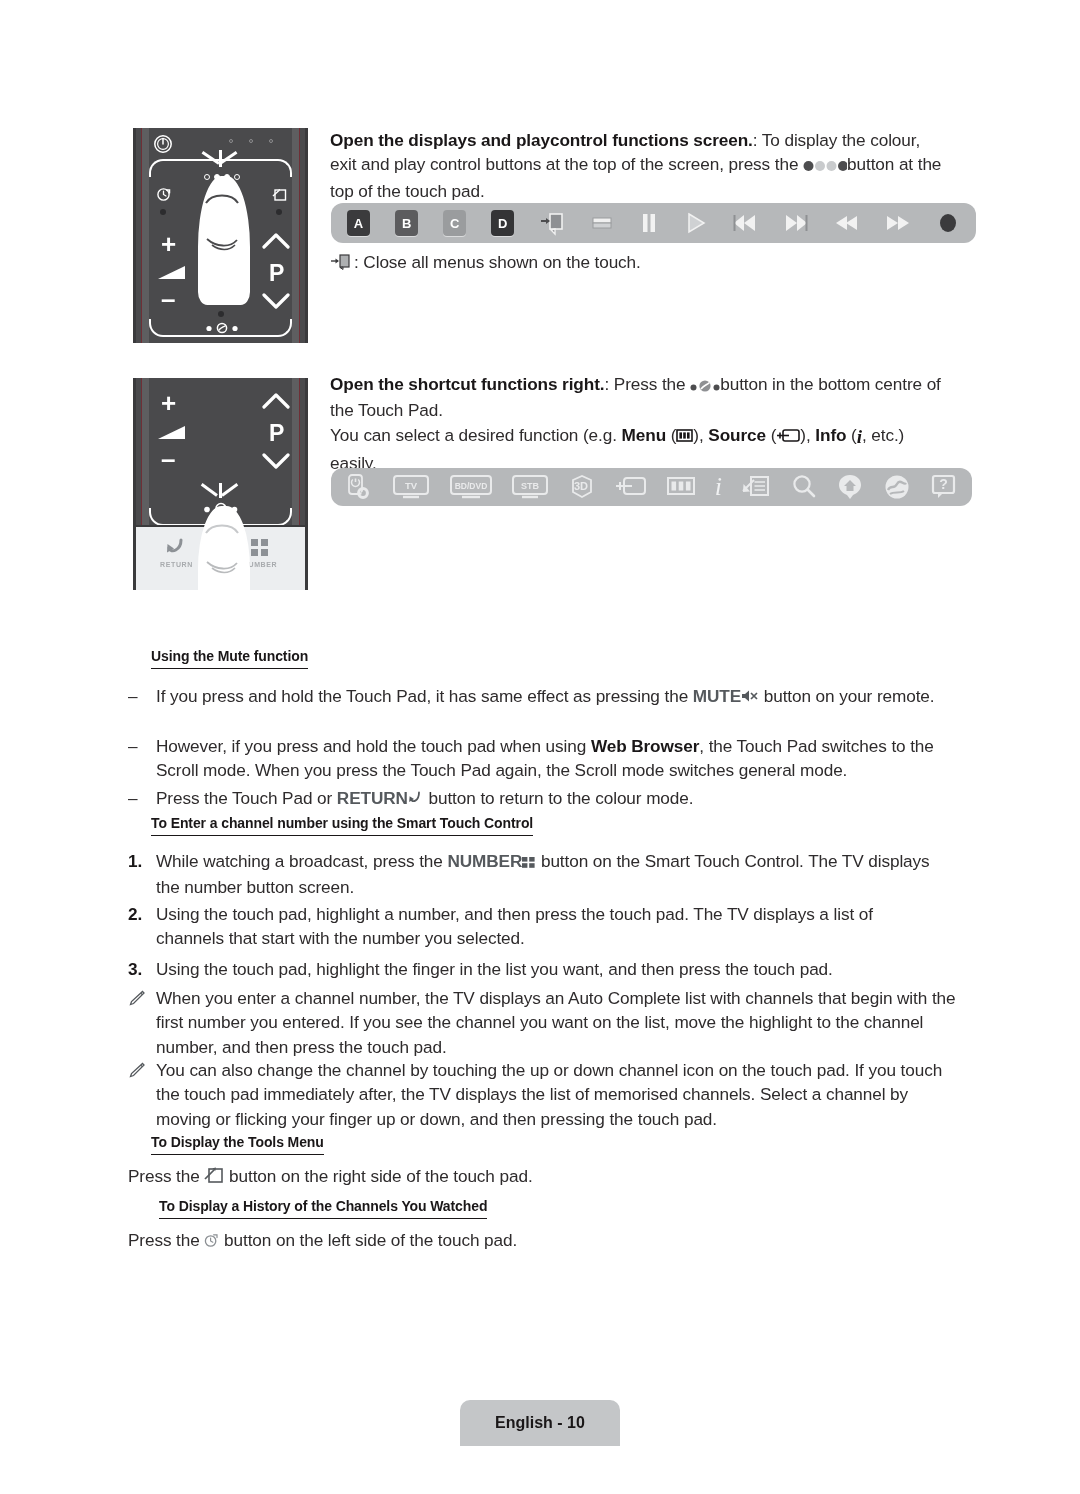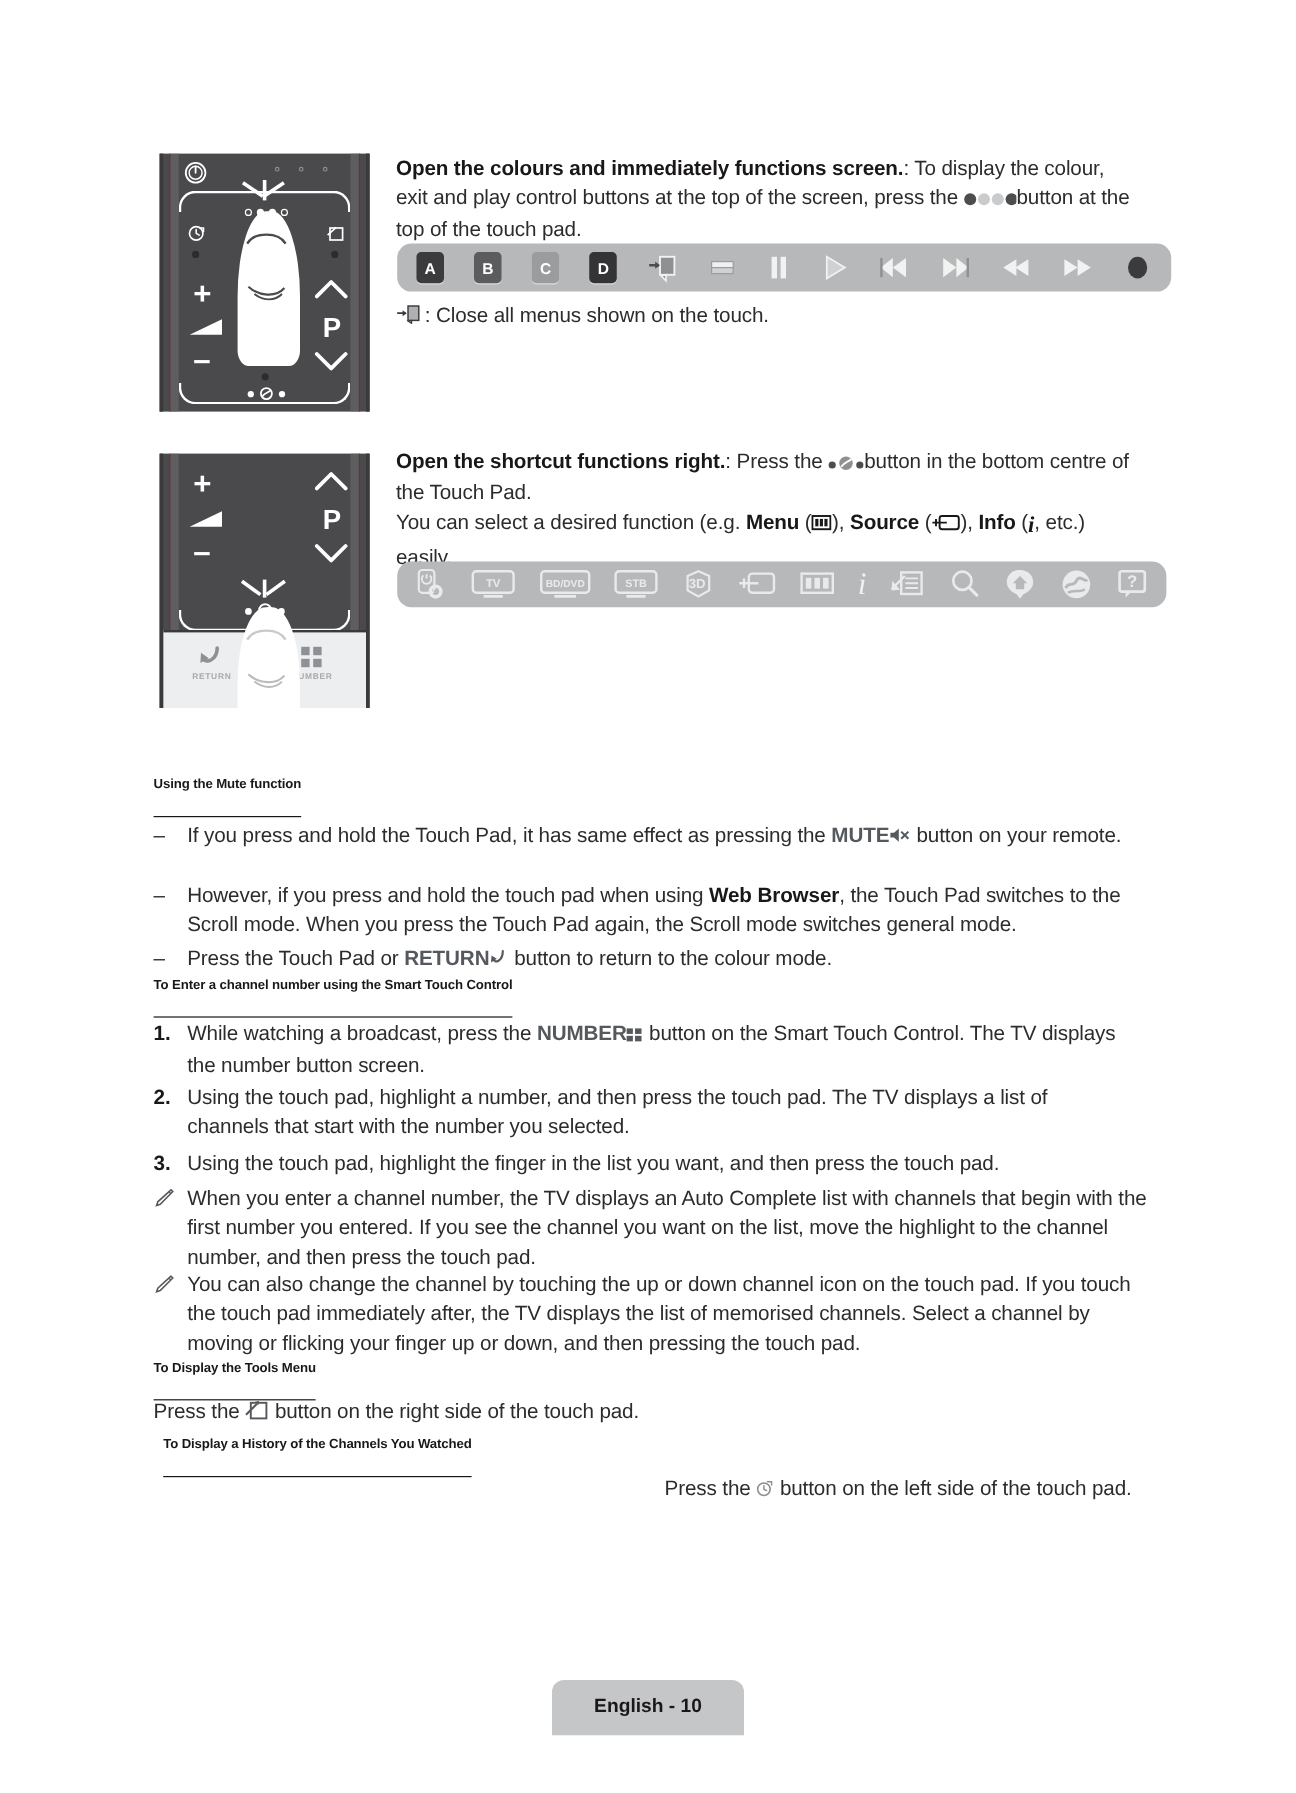--- a/index.html
+++ b/index.html
@@ -129,27 +129,28 @@
     box-shadow: 0 1px 0 rgba(255,255,255,.5);
   }
   .abcd.a { background: #3b3b3d; }
   .abcd.b { background: #5c5c5e; }
   .abcd.c { background: #9a9c9e; }
   .abcd.d { background: #343436; }
 
   
   .section-h {
     position: absolute;
-    font-size: 11px;
+    font-size: 14px;
     font-weight: bold;
     color: #1a1718;
     border-bottom: 1.6px solid #1a1718;
-    padding-bottom: 20px;
+    padding-bottom: 4px;
     display: inline-block;
     letter-spacing: -0.1px;
+    margin-left: 23px;
   }
 
   .li {
     position: absolute;
     display: flex;
   }
   .li-marker {
     flex: 0 0 auto;
     font-size: 17.2px;
     line-height: 1.42;
@@ -310,21 +311,21 @@
       <path d="M2 13 C8 3, 28 3, 34 13" fill="none" stroke="#c7c9cb" stroke-width="2"></path>
     </svg>
     <svg class="rc-icon" style="left:68px; top:178px;" width="36" height="22" viewBox="0 0 36 22">
       <path d="M3 6 C12 14, 26 15, 33 7" fill="none" stroke="#b9bbbd" stroke-width="1.8"></path>
       <path d="M8 12 C16 18, 25 18, 31 12" fill="none" stroke="#b9bbbd" stroke-width="1.6"></path>
     </svg>
   </div>
 </div>
 
 <div class="para" style="position:absolute; left:330px; top:128px; width:617px;">
-  <span class="bold">Open the colours and immediately functions screen.</span><span>: To display the colour, exit and play control buttons at the top of the screen, press the</span>
+  <span class="bold">Open the displays and playcontrol functions screen.</span><span>: To display the colour, exit and play control buttons at the top of the screen, press the</span>
   <span class="ico">
     <svg width="44" height="12" viewBox="0 0 44 12">
       <circle cx="5.5" cy="6" r="5" fill="#4d4d4f"></circle>
       <circle cx="17" cy="6" r="5" fill="#c9cbcd"></circle>
       <circle cx="28.5" cy="6" r="5" fill="#c9cbcd"></circle>
       <circle cx="40" cy="6" r="5" fill="#4d4d4f"></circle>
     </svg>
   </span><span>button at the top of the touch pad.</span>
 </div>
 
@@ -603,21 +604,21 @@
 <div class="para" style="position:absolute; left:128px; top:1164px; width:815px;">
   <span>Press the </span><span class="ico"><svg width="20" height="18" viewBox="0 0 20 18">
         <rect x="5" y="3" width="13" height="13" fill="none" stroke="#55595d" stroke-width="1.6"></rect>
         <path d="M1 13 L10 4" stroke="#55595d" stroke-width="1.7"></path>
         <path d="M8.5 2.2 L12 1.5 L11.2 5.2 Z" fill="#55595d"></path>
       </svg></span><span> button on the right side of the touch pad.</span>
 </div>
 
 <div class="section-h" style="left:136px; top:1198px;">To Display a History of the Channels You Watched</div>
 
-<div class="para" style="position:absolute; left:128px; top:1228px; width:815px;text-align:right;">
+<div class="para" style="position:absolute; left:128px; top:1228px; width:815px;">
   <span>Press the </span><span class="ico"><svg width="15" height="15" viewBox="0 0 15 15">
         <circle cx="6.6" cy="8" r="5.2" fill="none" stroke="#8b8f93" stroke-width="1.3"></circle>
         <path d="M6.6 5 L6.6 8 L8.8 9.2" stroke="#8b8f93" stroke-width="1.2" fill="none" stroke-linecap="round"></path>
         <path d="M9.6 1.8 L13 1.8 L13 4.6" stroke="#8b8f93" stroke-width="1.2" fill="none" stroke-linecap="round"></path>
       </svg></span><span> button on the left side of the touch pad.</span>
 </div>
 
 <div class="footer-pill" style="left:460px; top:1400px; width:160px; height:46px;">English - 10</div>
 
 </body></html>

